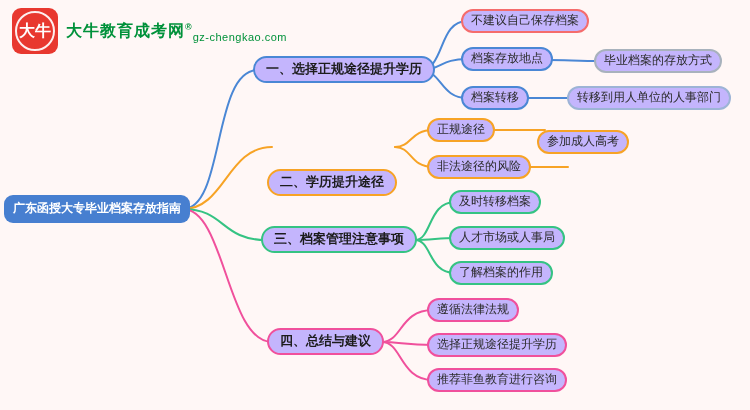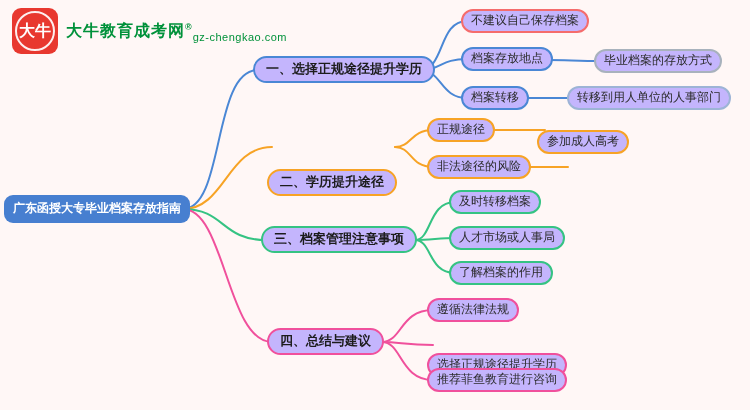--- a/index.html
+++ b/index.html
@@ -86,16 +86,16 @@
 
   <div class="node" style="left: 567px; top: 86px; border-color: rgb(157, 180, 214);">转移到用人单位的人事部门</div>
   <div class="node" style="left: 537px; top: 130px; border-color: rgb(247, 163, 37);">参加成人高考</div>
   <div class="node" style="left: 427px; top: 155px; border-color: rgb(247, 163, 37);">非法途径的风险</div>
 
   <div class="node" style="left: 449px; top: 190px; border-color: rgb(53, 195, 131);">及时转移档案</div>
   <div class="node" style="left: 449px; top: 226px; border-color: rgb(53, 195, 131);">人才市场或人事局</div>
   <div class="node" style="left: 449px; top: 261px; border-color: rgb(53, 195, 131);">了解档案的作用</div>
 
   <div class="node" style="left: 427px; top: 298px; border-color: rgb(240, 80, 156);">遵循法律法规</div>
-  <div class="node" style="left: 427px; top: 333px; border-color: rgb(240, 80, 156); margin-top: 20px;">选择正规途径提升学历</div>
+  <div class="node" style="left: 427px; top: 333px; border-color: rgb(240, 80, 156);">选择正规途径提升学历</div>
   <div class="node" style="left: 427px; top: 368px; border-color: rgb(240, 80, 156);">推荐菲鱼教育进行咨询</div>
 
 </div>
 
 </body></html>

